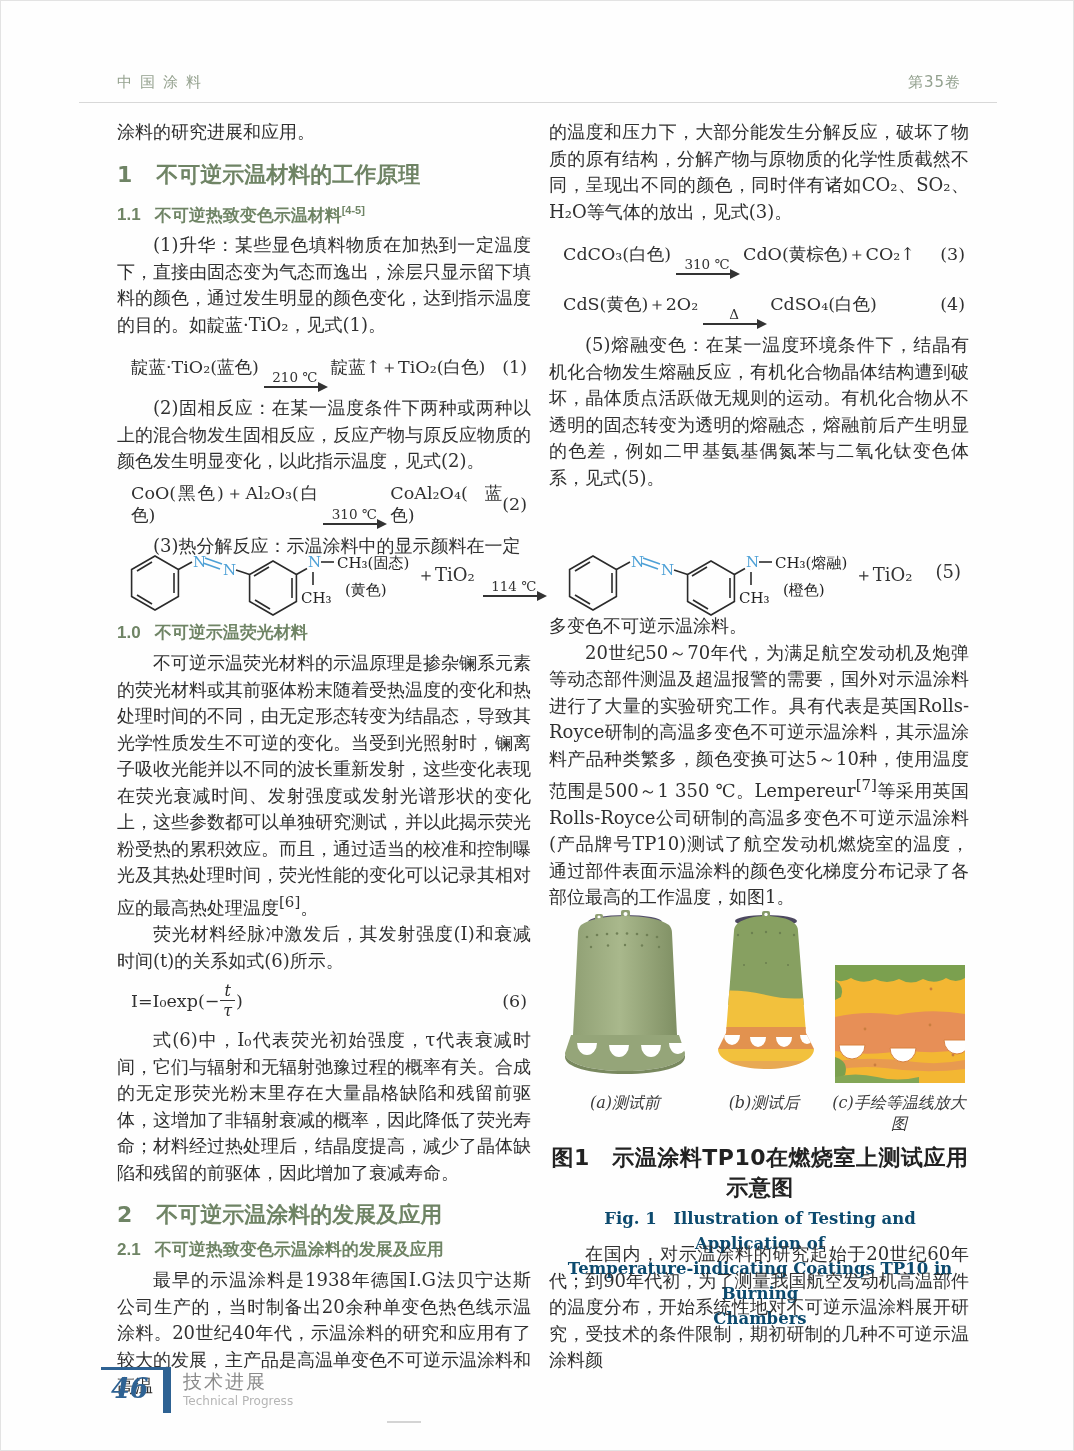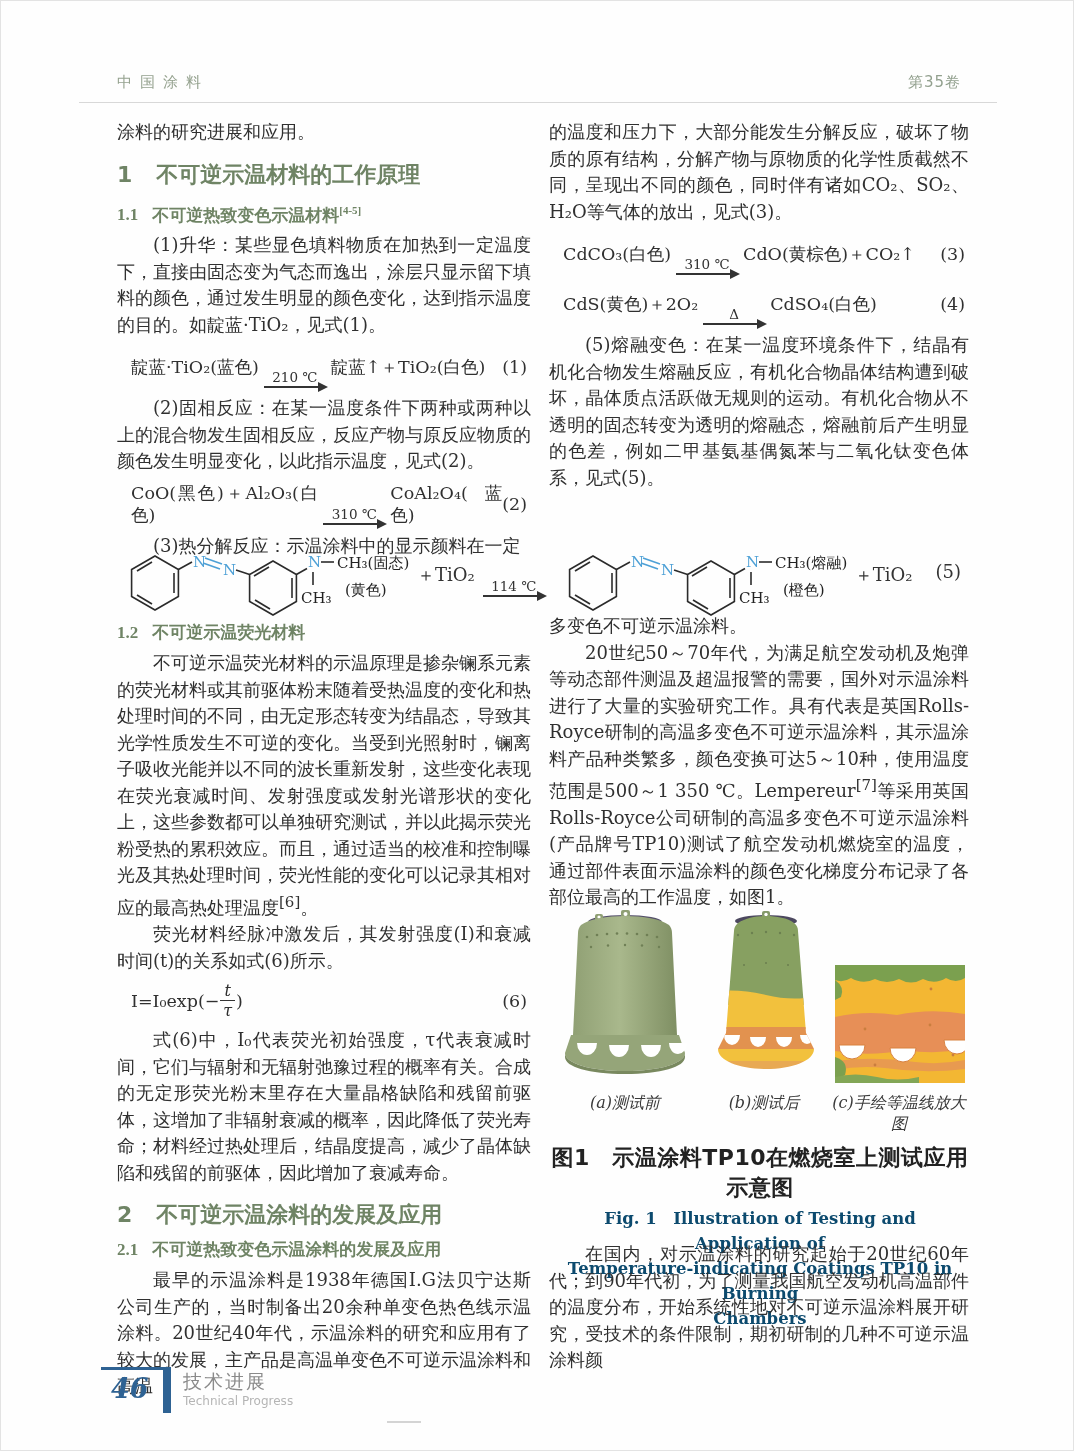--- a/index.html
+++ b/index.html
@@ -35,21 +35,21 @@
   .para.flush { text-indent:0; }
 
   
   .h1 {
     font-family:"DejaVu Sans","Liberation Sans",sans-serif;
     color:#6f8465; font-size:22px; font-weight:bold;
     margin:14px 0 8px 0; line-height:30px; text-align:left; text-indent:0;
   }
   .h1 .h-num { margin-right:24px; }
   .h2 {
-    font-family:Liberation Serif, serif;
+    font-family:Liberation Sans, sans-serif;
     color:#6f8465; font-size:17px; font-weight:bold;
     margin:2px 0 5px 0; line-height:24px; text-align:left; text-indent:0;
   }
   .h2 .h-num { margin-right:14px; }
   .h2 sup { font-size:11px; }
 
   
   .eq {
     display:flex; align-items:center; font-size:17.5px;
     margin:7px 0 7px 14px; text-indent:0; line-height:22px;
@@ -227,21 +227,21 @@
       <text x="224" y="47" font-size="15" fill="#222">CH₃(熔融)</text>
       <text x="188" y="82" font-size="15" fill="#222">CH₃</text>
       <text x="232" y="74" font-size="15" fill="#222">(橙色)</text>
     </svg>
     <span class="plusgrp"><span>＋</span><span>TiO₂</span></span>
     <span class="eq5-num">(5)</span>
   </div>
 
   <div class="col" id="col-left-bot">
     <p class="h2">
-      <span class="h-num">1.2</span><span>不可逆示温荧光材料</span>
+      <span class="h-num">1.0</span><span>不可逆示温荧光材料</span>
     </p>
     <p class="para"><span>不可逆示温荧光材料的示温原理是掺杂镧系元素的荧光材料或其前驱体粉末随着受热温度的变化和热处理时间的不同，由无定形态转变为结晶态，导致其光学性质发生不可逆的变化。当受到光照射时，镧离子吸收光能并以不同的波长重新发射，这些变化表现在荧光衰减时间、发射强度或发射光谱形状的变化上，这些参数都可以单独研究测试，并以此揭示荧光粉受热的累积效应。而且，通过适当的校准和控制曝光及其热处理时间，荧光性能的变化可以记录其相对应的最高热处理温度</span><sup>[6]</sup><span>。</span></p>
     <p class="para">荧光材料经脉冲激发后，其发射强度(I)和衰减时间(t)的关系如式(6)所示。</p>
     <div class="eq">
       <span>I=I₀exp(−</span>
         <span class="frac">
           <span class="fn">t</span>
           <span class="fd">τ</span>
         </span>
         <span>)</span>

